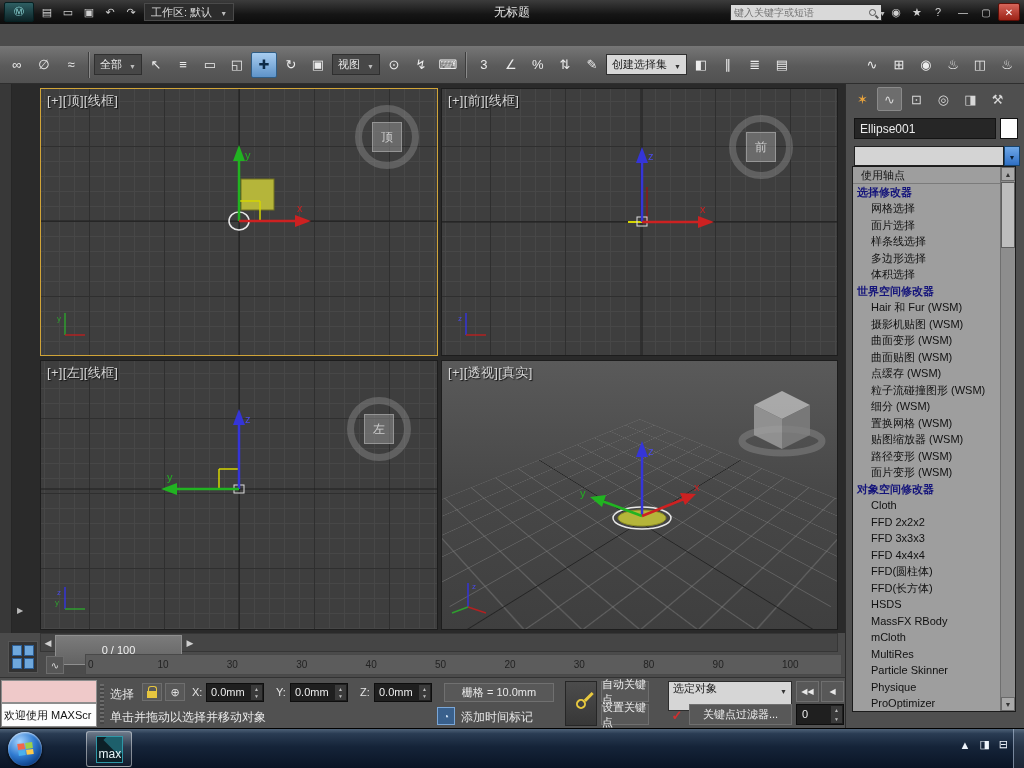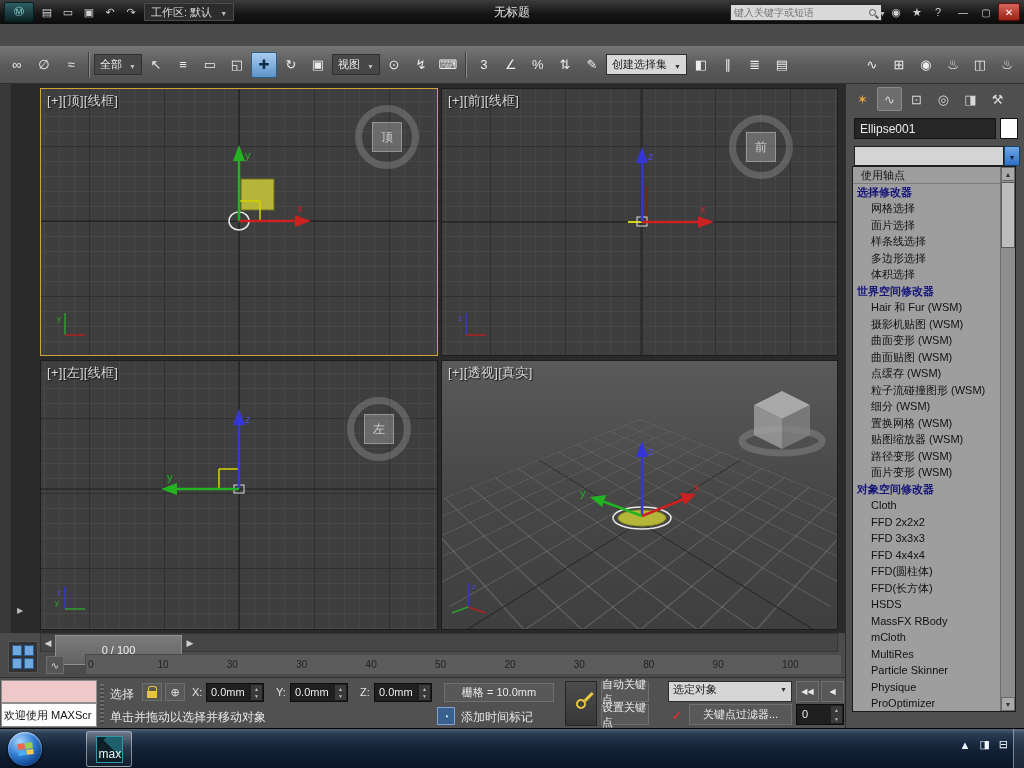--- a/index.html
+++ b/index.html
@@ -108,21 +108,21 @@
 .spin::before{content:"▲";font-size:5px;color:#bbb}
 .spin::after{content:"▼";font-size:5px;color:#bbb}
 #grid-box{position:absolute;left:444px;top:5px;width:110px;height:19px;background:#585858;border:1px solid #707070;color:#e8e8e8;font-size:11px;display:flex;align-items:center;justify-content:center}
 #prompt-text{position:absolute;left:110px;top:31px;font-size:12px;color:#e8e8e8}
 #timetag-icon{position:absolute;left:437px;top:29px;width:18px;height:18px;background:#39608c;border:1px solid #7aa7d8;color:#cfe2f5;font-size:10px;display:flex;align-items:center;justify-content:center}
 #timetag-label{position:absolute;left:461px;top:31px;font-size:12px;color:#e4e4e4}
 #key-button{position:absolute;left:565px;top:3px;width:32px;height:45px;background:linear-gradient(#4c4c4c,#373737);border:1px solid #262626;display:flex;align-items:center;justify-content:center}
 .key-icon{position:relative;width:10px;height:10px;border:2.5px solid #e8c93f;border-radius:50%;transform:rotate(-45deg)}
 .key-icon::after{content:"";position:absolute;left:8px;top:2px;width:11px;height:2.5px;background:#e8c93f}
 .sb-btn2{position:absolute;width:48px;height:21px;background:#585858;border:1px solid #6f6f6f;color:#ededed;font-size:11px;display:flex;align-items:center;justify-content:center}
-#sel-dd{position:absolute;left:668px;top:3px;width:124px;height:21px;background:#d6d6d6;border:1px solid #2c2c2c;color:#1a1a1a;font-size:11px;display:flex;align-items:flex-start;padding:0 4px}
+#sel-dd{position:absolute;left:668px;top:3px;width:124px;height:21px;background:#d6d6d6;border:1px solid #2c2c2c;color:#1a1a1a;font-size:11px;display:flex;align-items:flex-end;padding:14px 4px}
 #sel-dd .dd-arrow{margin-left:auto}
 #sel-dd .dd-arrow::before{color:#333}
 #kf-check{position:absolute;left:668px;top:28px;width:18px;height:18px;color:#d03030;font-weight:bold;font-size:13px;display:flex;align-items:center;justify-content:center}
 #kf-btn{position:absolute;left:689px;top:26px;width:103px;height:21px;background:#585858;border:1px solid #6f6f6f;color:#ededed;font-size:11px;display:flex;align-items:center;justify-content:center}
 #playback{position:absolute;left:796px;top:3px;display:flex;gap:2px}
 .pbtn{width:23px;height:21px;background:#585858;border:1px solid #6f6f6f;color:#e8e8e8;font-size:8px;display:flex;align-items:center;justify-content:center}
 #frame-field{position:absolute;left:796px;top:26px;width:48px;height:21px;background:#1f1f1f;border:1px solid #0e0e0e;color:#ececec;font-size:11px;padding:3px 14px 2px 5px}
 #nav-icons{position:absolute;left:930px;top:34px;display:flex;gap:2px;z-index:90}
 .navbtn{width:21px;height:15px;background:#585858;border:1px solid #6f6f6f;color:#e6e6e6;font-size:10px;display:flex;align-items:center;justify-content:center}
 

